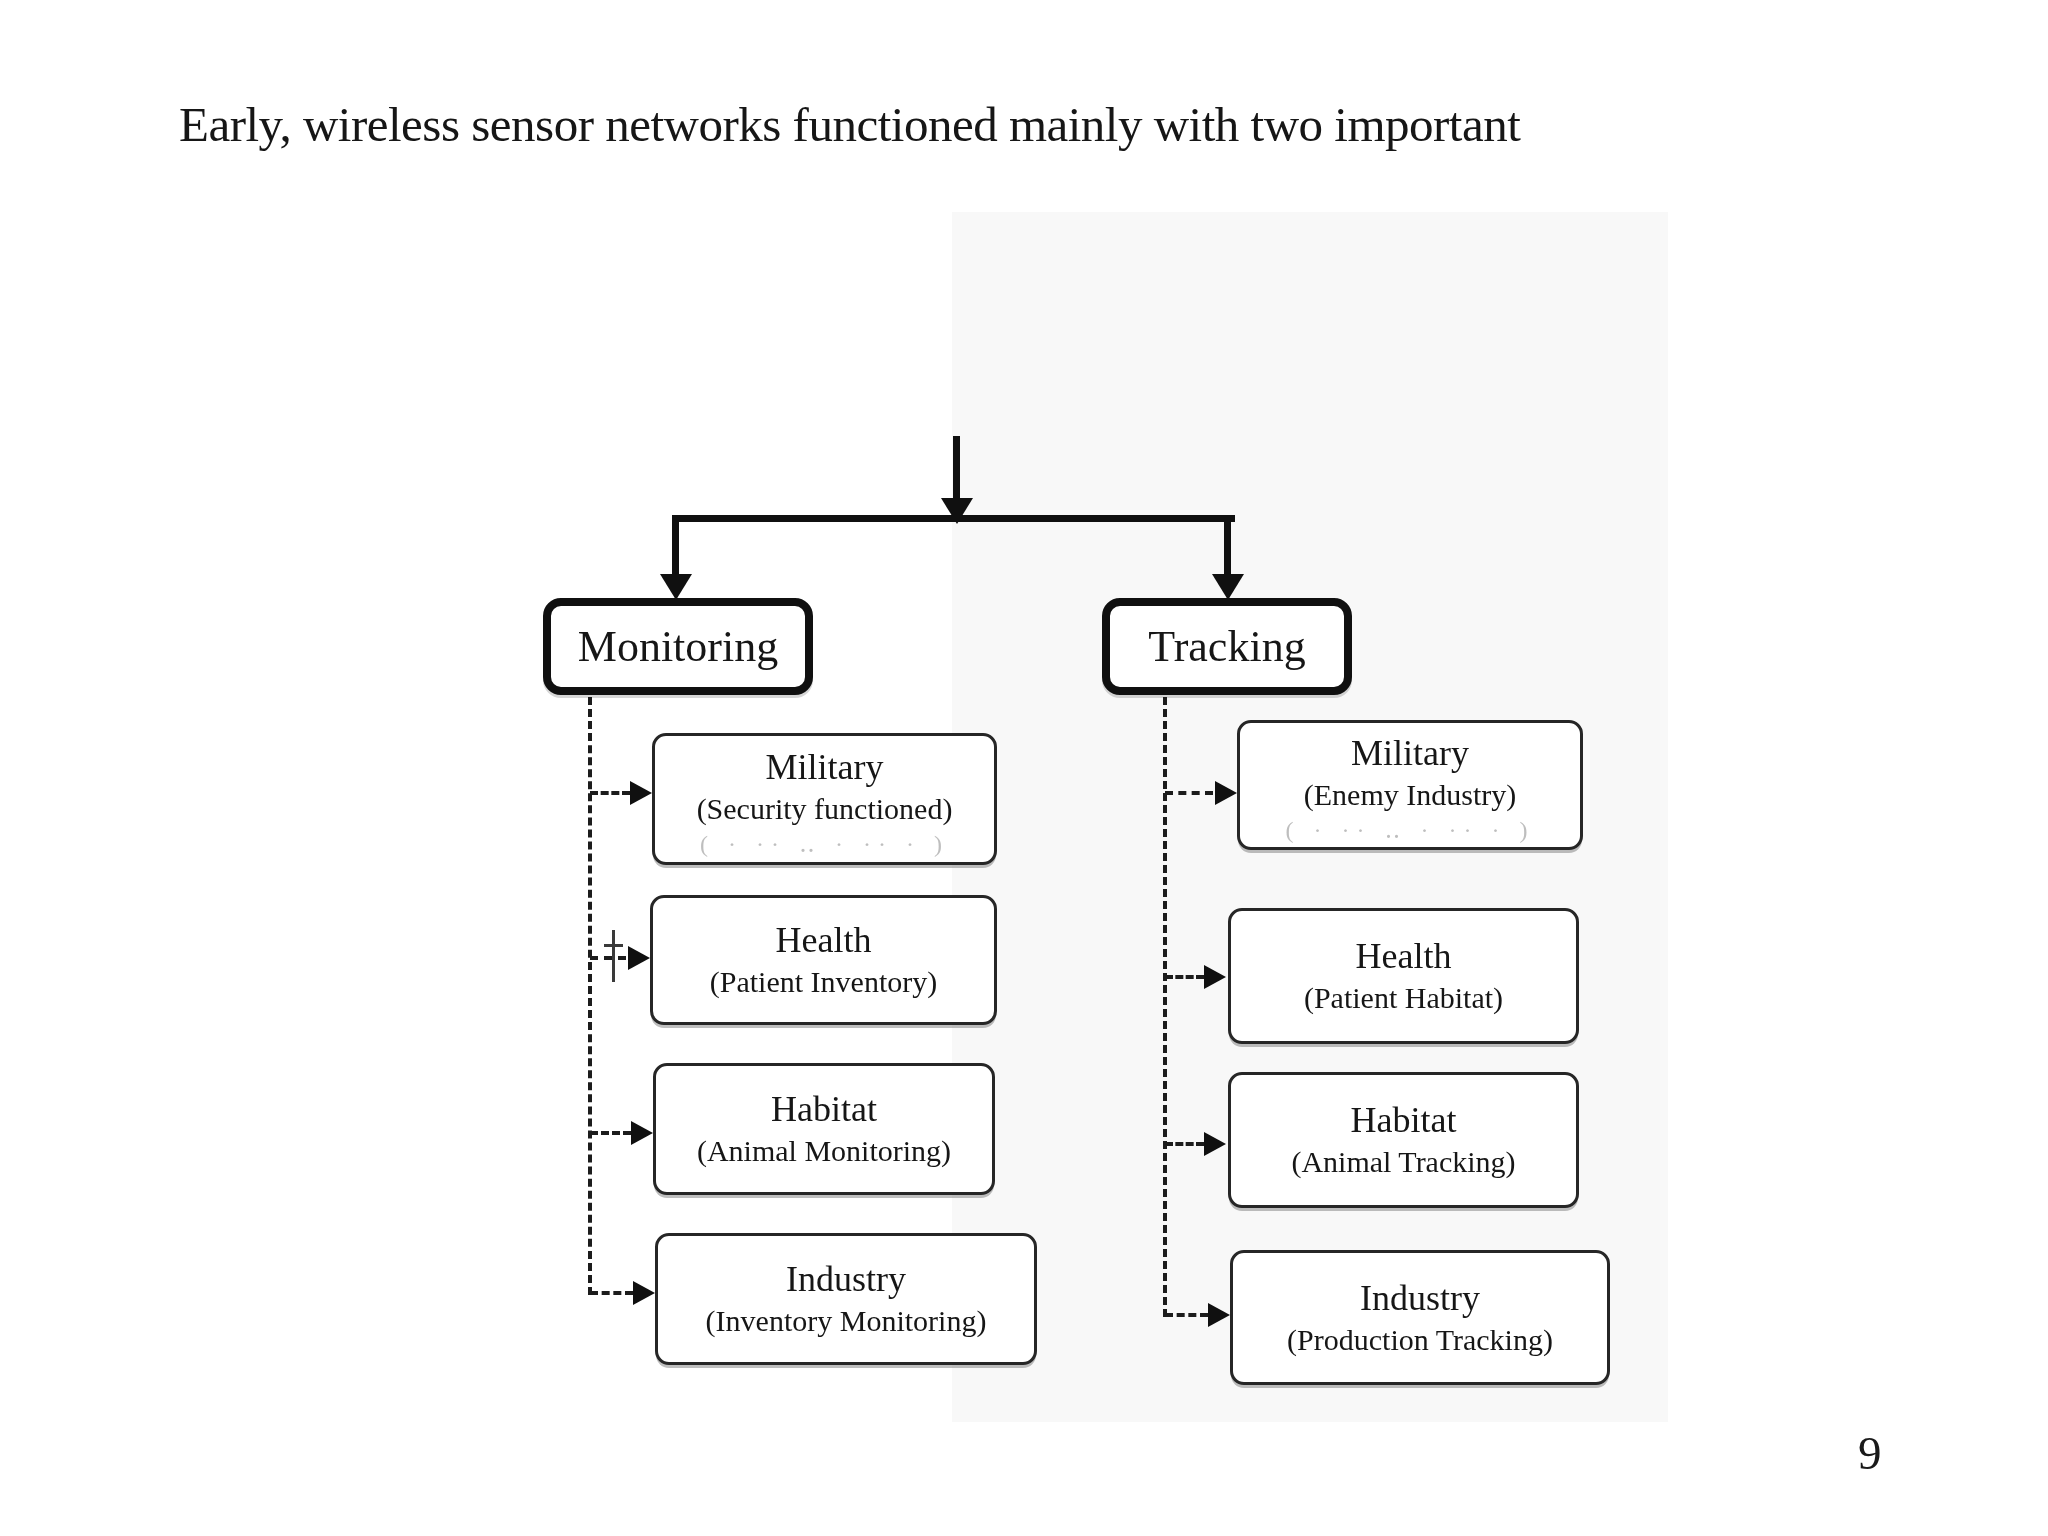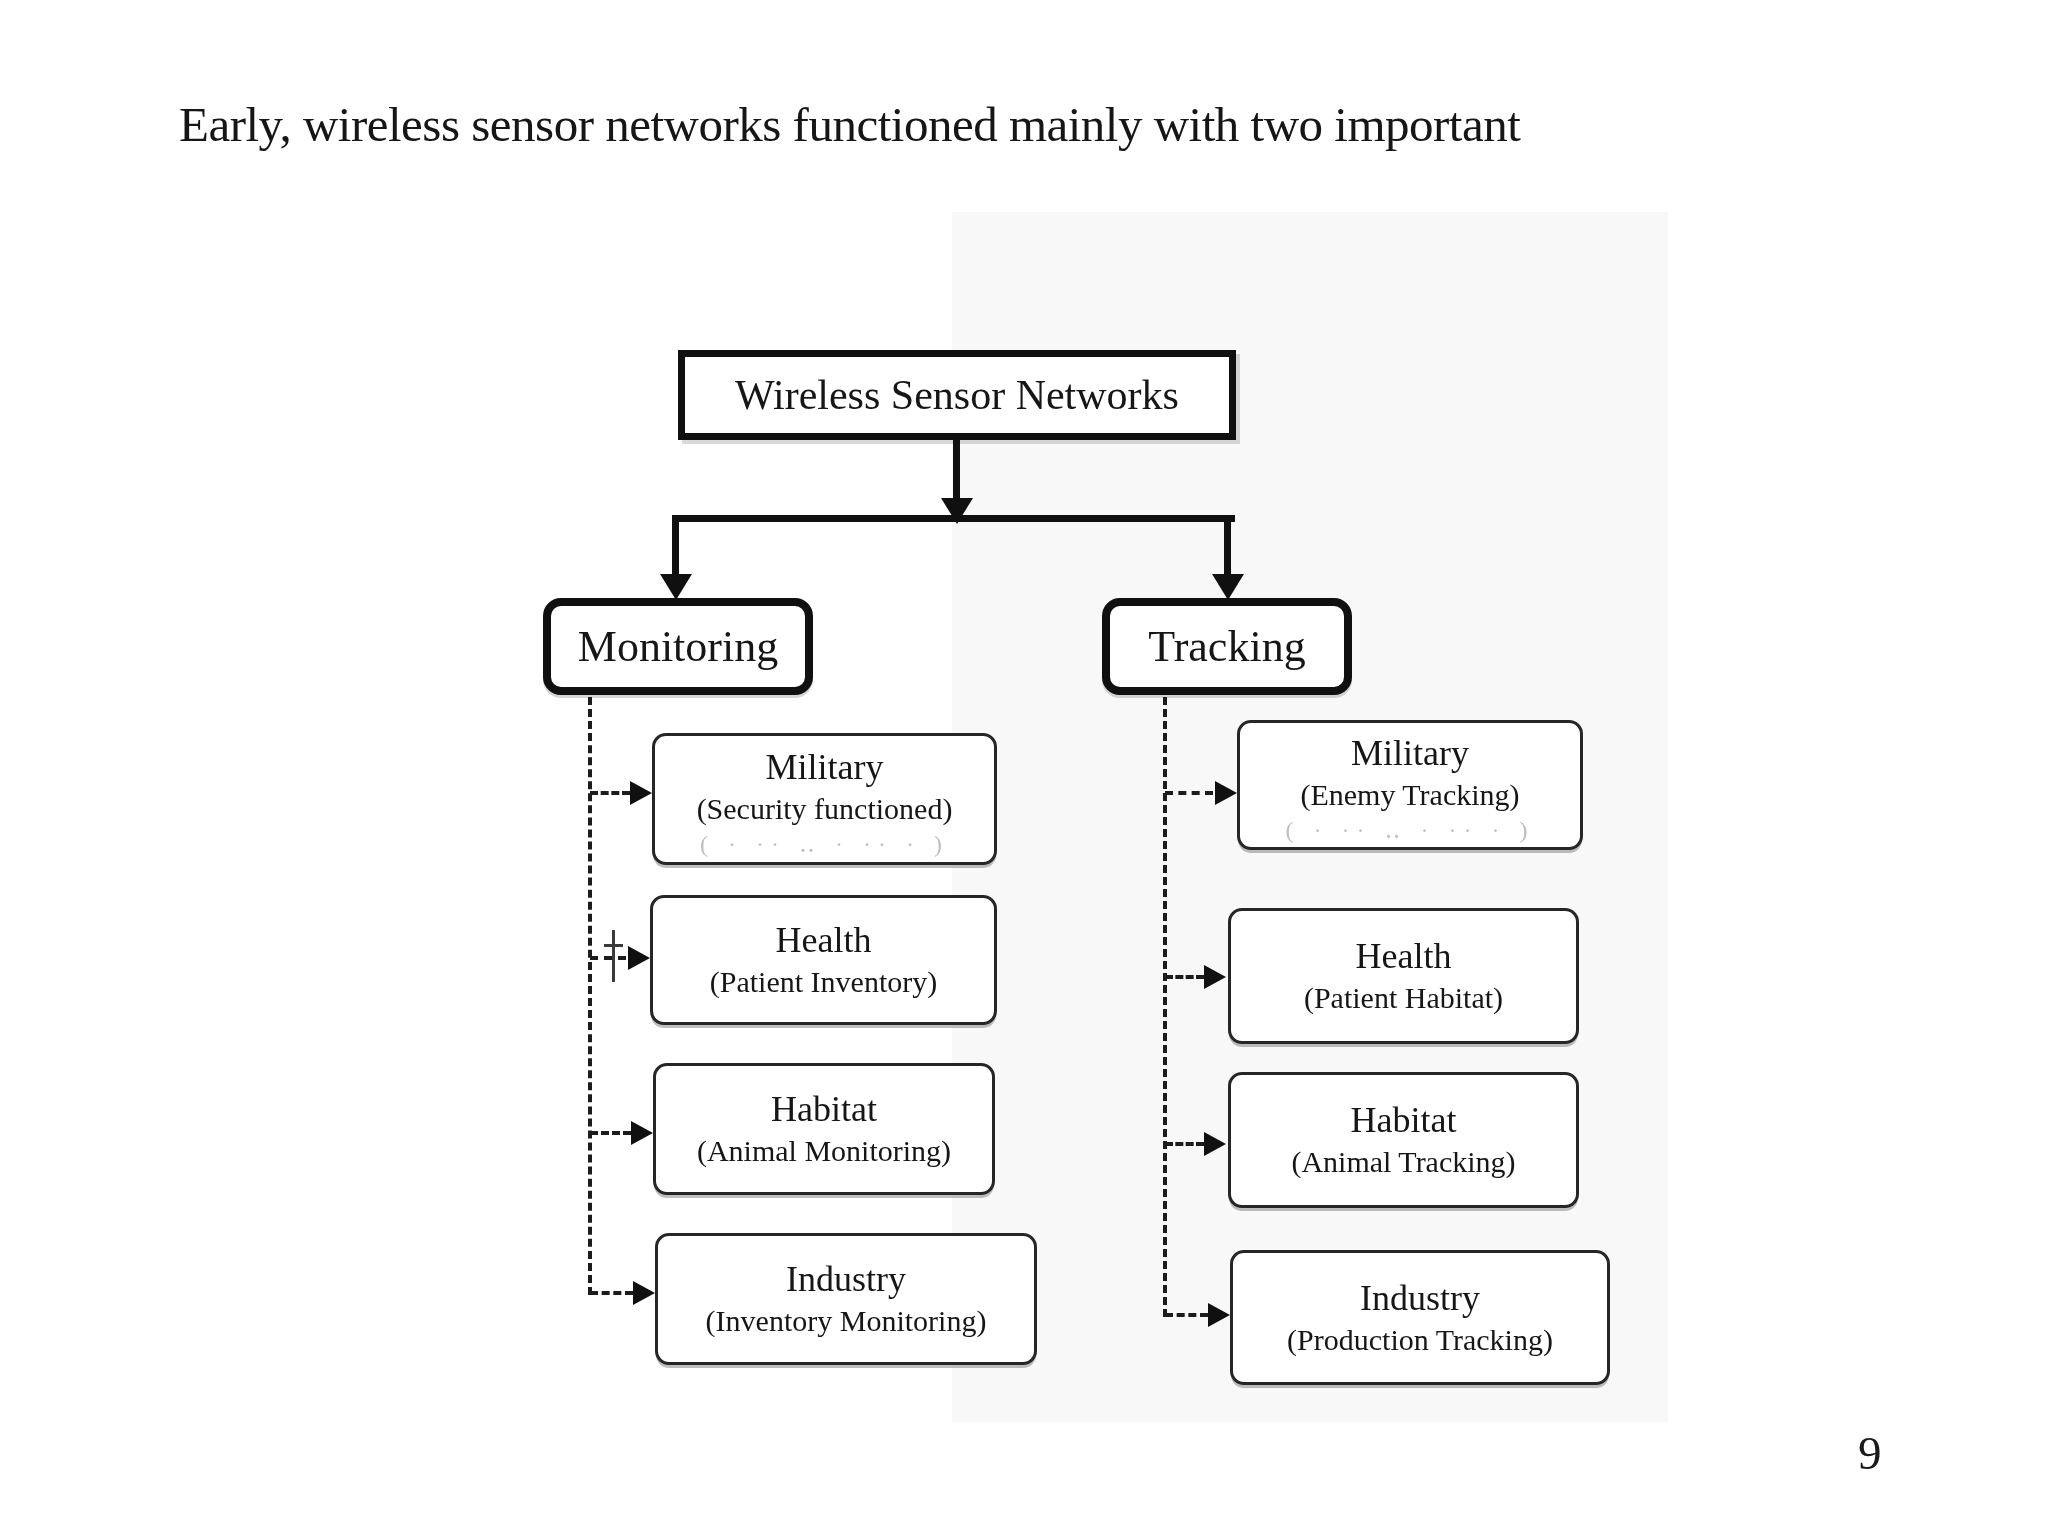--- a/index.html
+++ b/index.html
@@ -96,23 +96,20 @@
 </head>
 <body>
 
 <div id="slide">
 
   <div class="scan-bg" style="left:952px;top:212px;width:716px;height:1210px;"></div>
 
   <div class="title-line" style="left:155px;top:96px;margin-left:24px;">Early, wireless sensor networks functioned mainly with two important</div>
 
 
-  <div class="node node-root" style="left:678px;top:350px;width:558px;height:90px;">
-    <span>Wireless Sensor Networks</span>
-  </div>
 
   <div class="sline" style="left:953px;top:436px;width:7px;height:64px;"></div>
   <div class="tri-down" style="left:941px;top:498px;"></div>
   <div class="sline" style="left:675px;top:515px;width:560px;height:7px;"></div>
 
   <div class="sline" style="left:672px;top:515px;width:7px;height:62px;"></div>
   <div class="tri-down" style="left:660px;top:574px;"></div>
 
   <div class="sline" style="left:1224px;top:515px;width:7px;height:62px;"></div>
   <div class="tri-down" style="left:1212px;top:574px;"></div>
@@ -158,21 +155,21 @@
   <div class="tri-right" style="left:633px;top:1281px;"></div>
   <div class="node node-sm" style="left:655px;top:1233px;width:382px;height:132px;">
     <div class="ttl">Industry</div>
     <div class="sub">(Inventory Monitoring)</div>
   </div>
 
   <div class="dash-h" style="left:1165px;top:791px;width:48px;"></div>
   <div class="tri-right" style="left:1215px;top:781px;"></div>
   <div class="node node-sm" style="left:1237px;top:720px;width:346px;height:130px;">
     <div class="ttl">Military</div>
-    <div class="sub">(Enemy Tracking)</div>
+    <div class="sub">(Enemy Industry)</div>
     <div class="remnant">( ·  ··  ‥  ·  ··  · )</div>
   </div>
 
   <div class="dash-h" style="left:1165px;top:975px;width:39px;"></div>
   <div class="tri-right" style="left:1204px;top:965px;"></div>
   <div class="node node-sm" style="left:1228px;top:908px;width:351px;height:136px;">
     <div class="ttl">Health</div>
     <div class="sub">(Patient Habitat)</div>
   </div>
 

